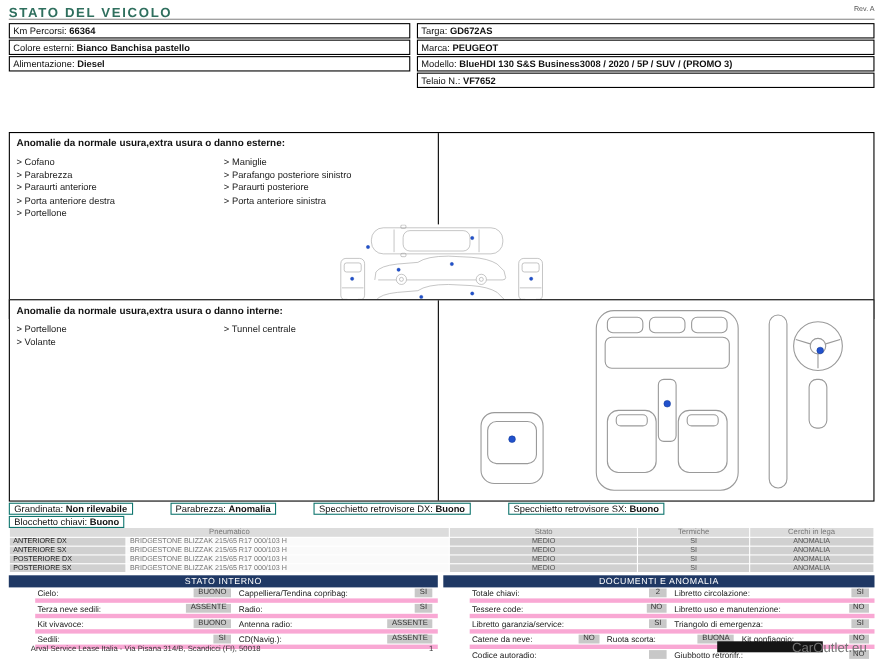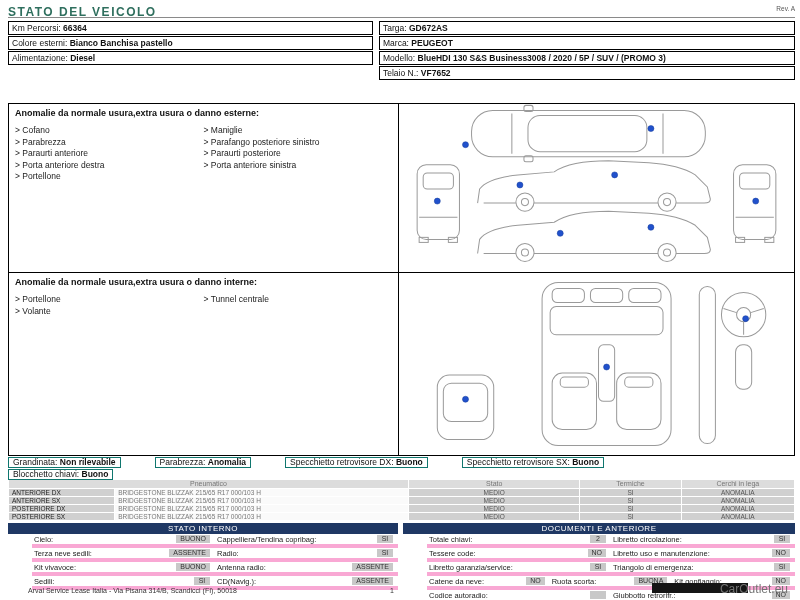--- a/index.html
+++ b/index.html
@@ -13,21 +13,21 @@
 
   
   .info{position:absolute;left:8px;top:21px;width:787px;display:flex;gap:6px;font-size:8.5px;}
   .info-left{width:365px;}
   .info-right{flex:1;}
   .field{border:1px solid #000;min-height:10px;line-height:10px;padding:1px 3px;margin-bottom:1px;background:#fff;}
   .fvalue{font-weight:bold;}
 
   
   .dmgbox{position:absolute;left:8px;width:785px;border:1px solid #000;display:flex;background:#fff;}
-  .ext{top:103px;height:168px;}
+  .ext{top:120px;height:168px;flex-direction:column;}
   .int{top:272px;height:182px;}
   .dmgtext{width:390px;border-right:1px solid #000;padding:4px 6px;box-sizing:border-box;}
   .dmghead{font-weight:bold;font-size:9px;margin-bottom:7px;}
   .dmgcols{display:flex;}
   .dlist{list-style:none;margin:0;padding:0;width:50%;font-size:8.5px;line-height:11.5px;color:#222;}
   .dlist li::before{content:"> ";}
   .dmgdiag{flex:1;position:relative;}
   .dmgdiag svg{position:absolute;left:0;top:0;width:100%;height:100%;}
   .shape{stroke:#9a9a9a;fill:none;stroke-width:1;}
   .dot{fill:#2151cc;stroke:#123a99;stroke-width:.5;}
@@ -337,21 +337,21 @@
           <span class="pval">SI</span>
         </div>
       <div class="pcell">
           <span class="plabel">CD(Navig.):</span>
           <span class="pval">ASSENTE</span>
         </div>
     </div>
   </div>
 
   <div class="panel panel-right">
-    <div class="phead">DOCUMENTI E ANTERIORE</div>
+    <div class="phead">DOCUMENTI E ANOMALIA</div>
     <div class="prow">
       <div class="pcell">
           <span class="plabel">Totale chiavi:</span>
           <span class="pval">2</span>
         </div>
       <div class="pcell">
           <span class="plabel">Libretto circolazione:</span>
           <span class="pval">SI</span>
         </div>
     </div>

